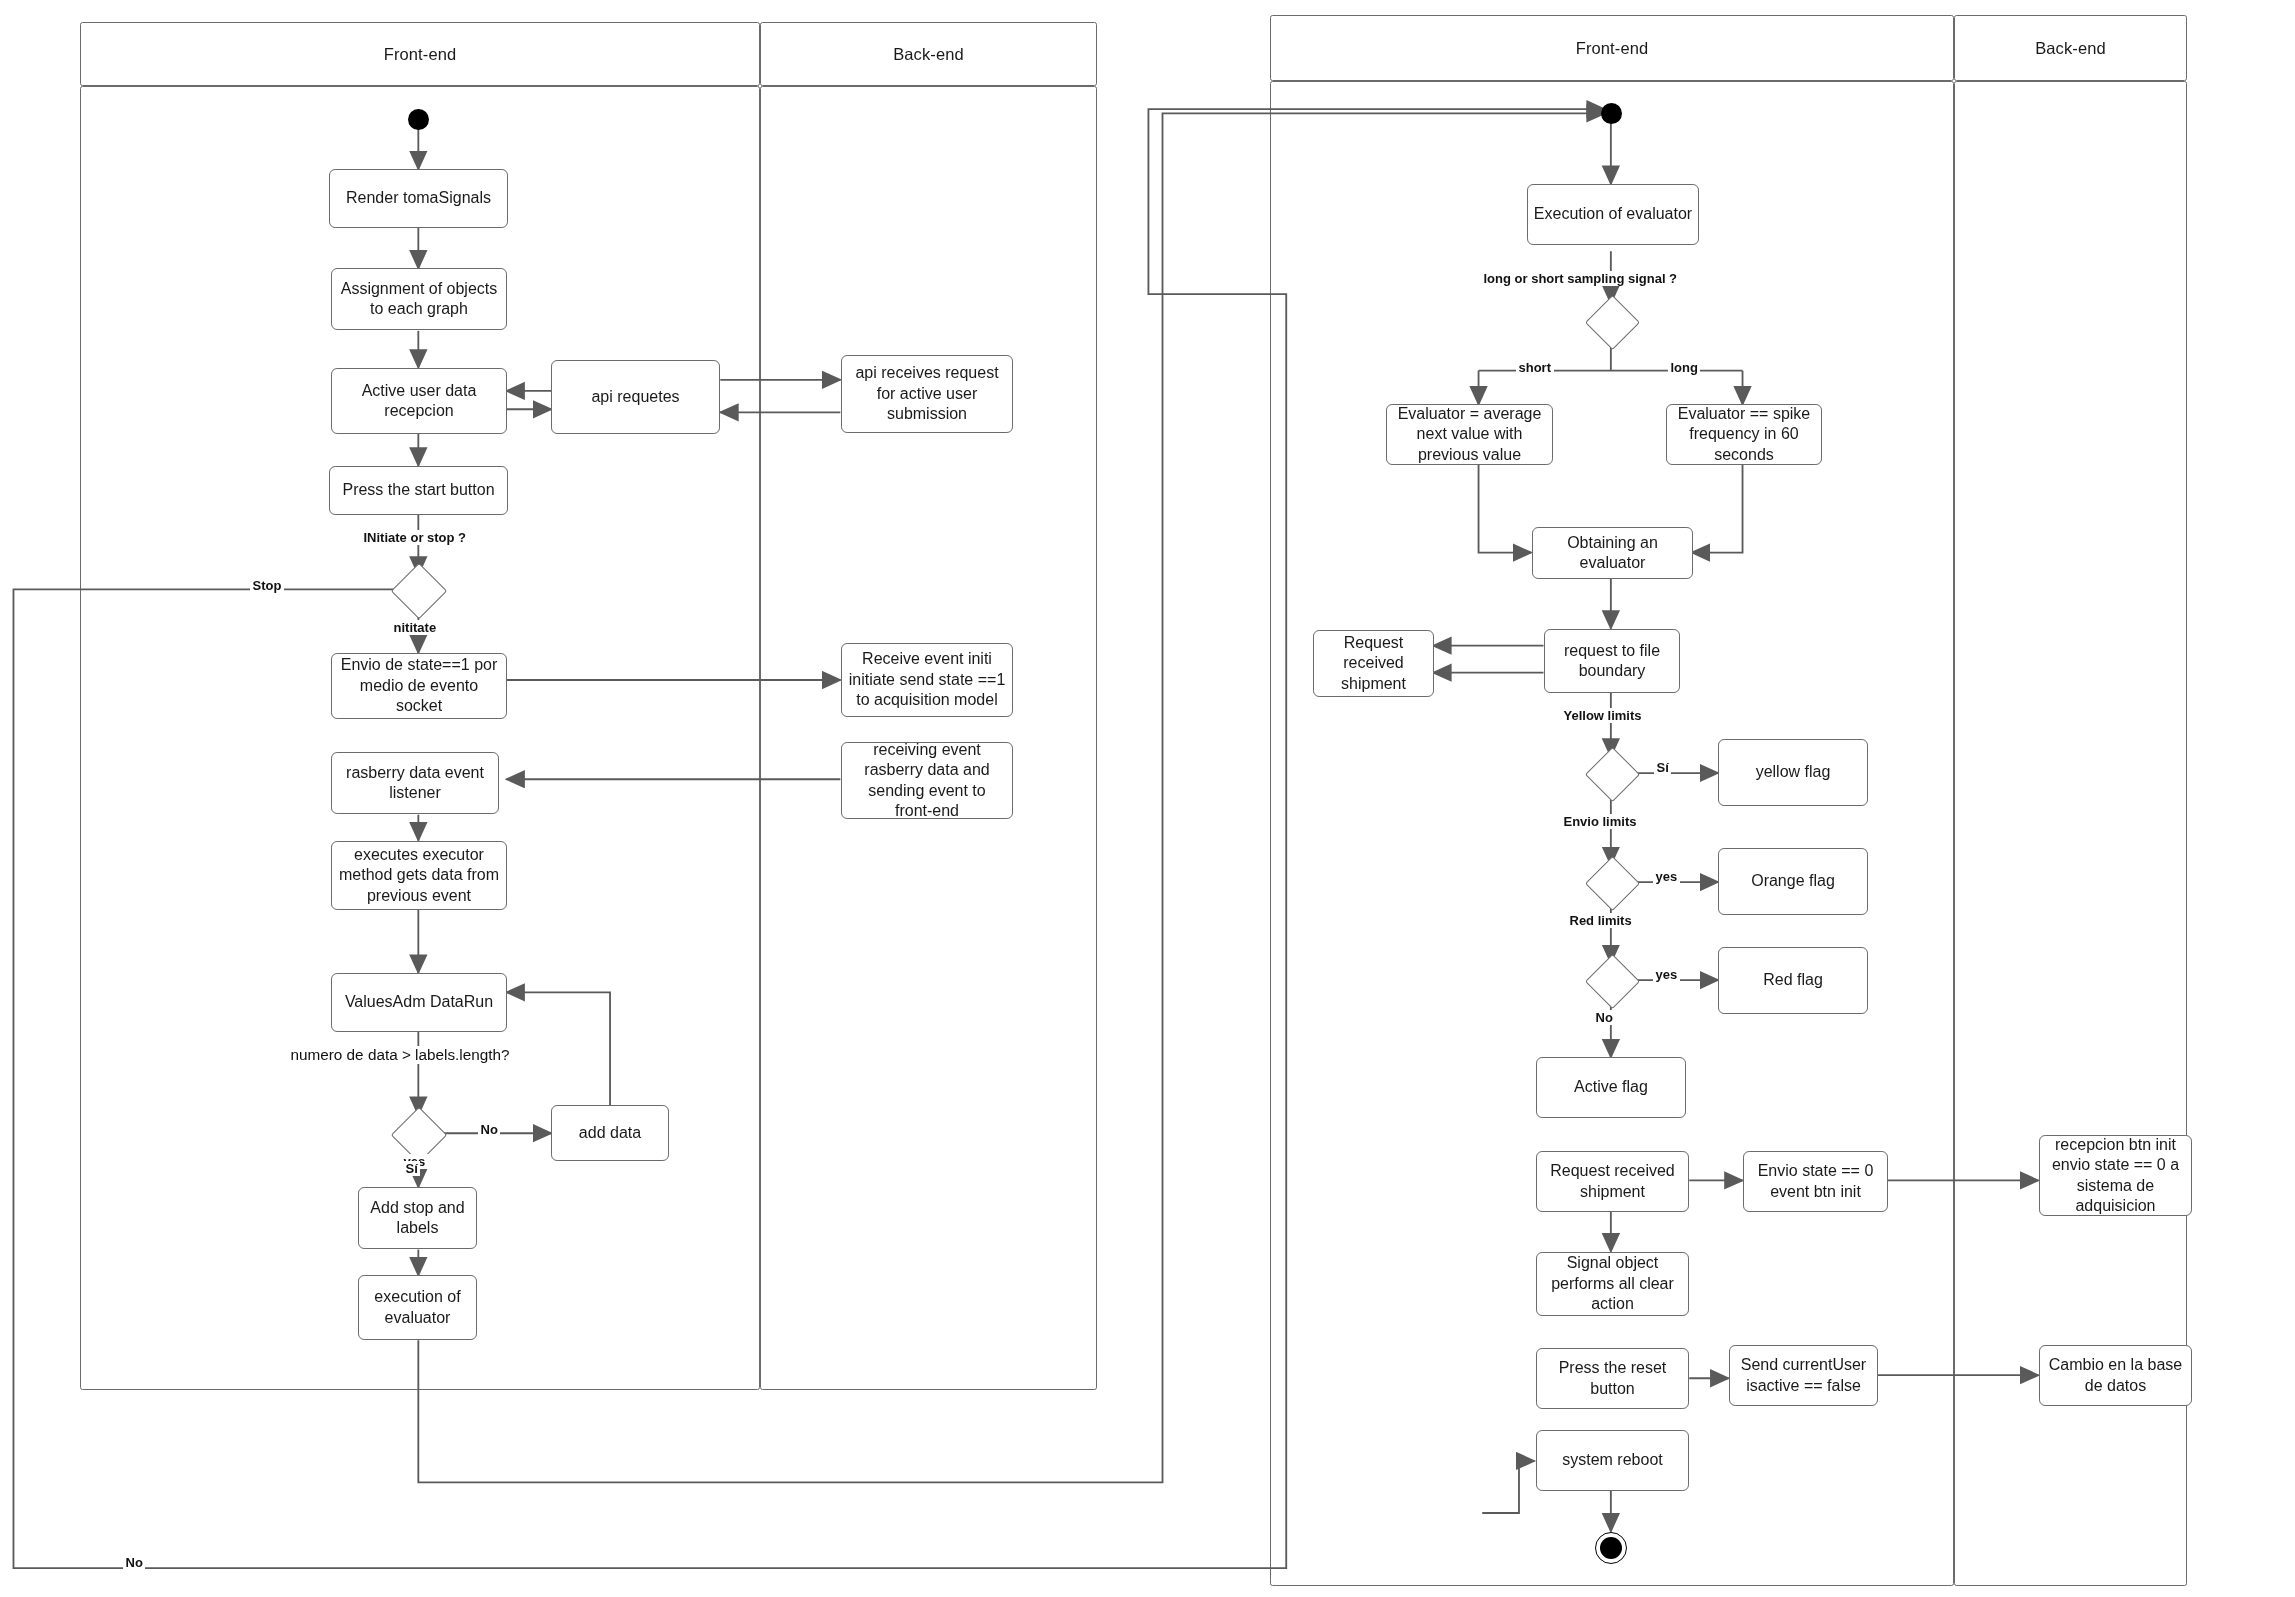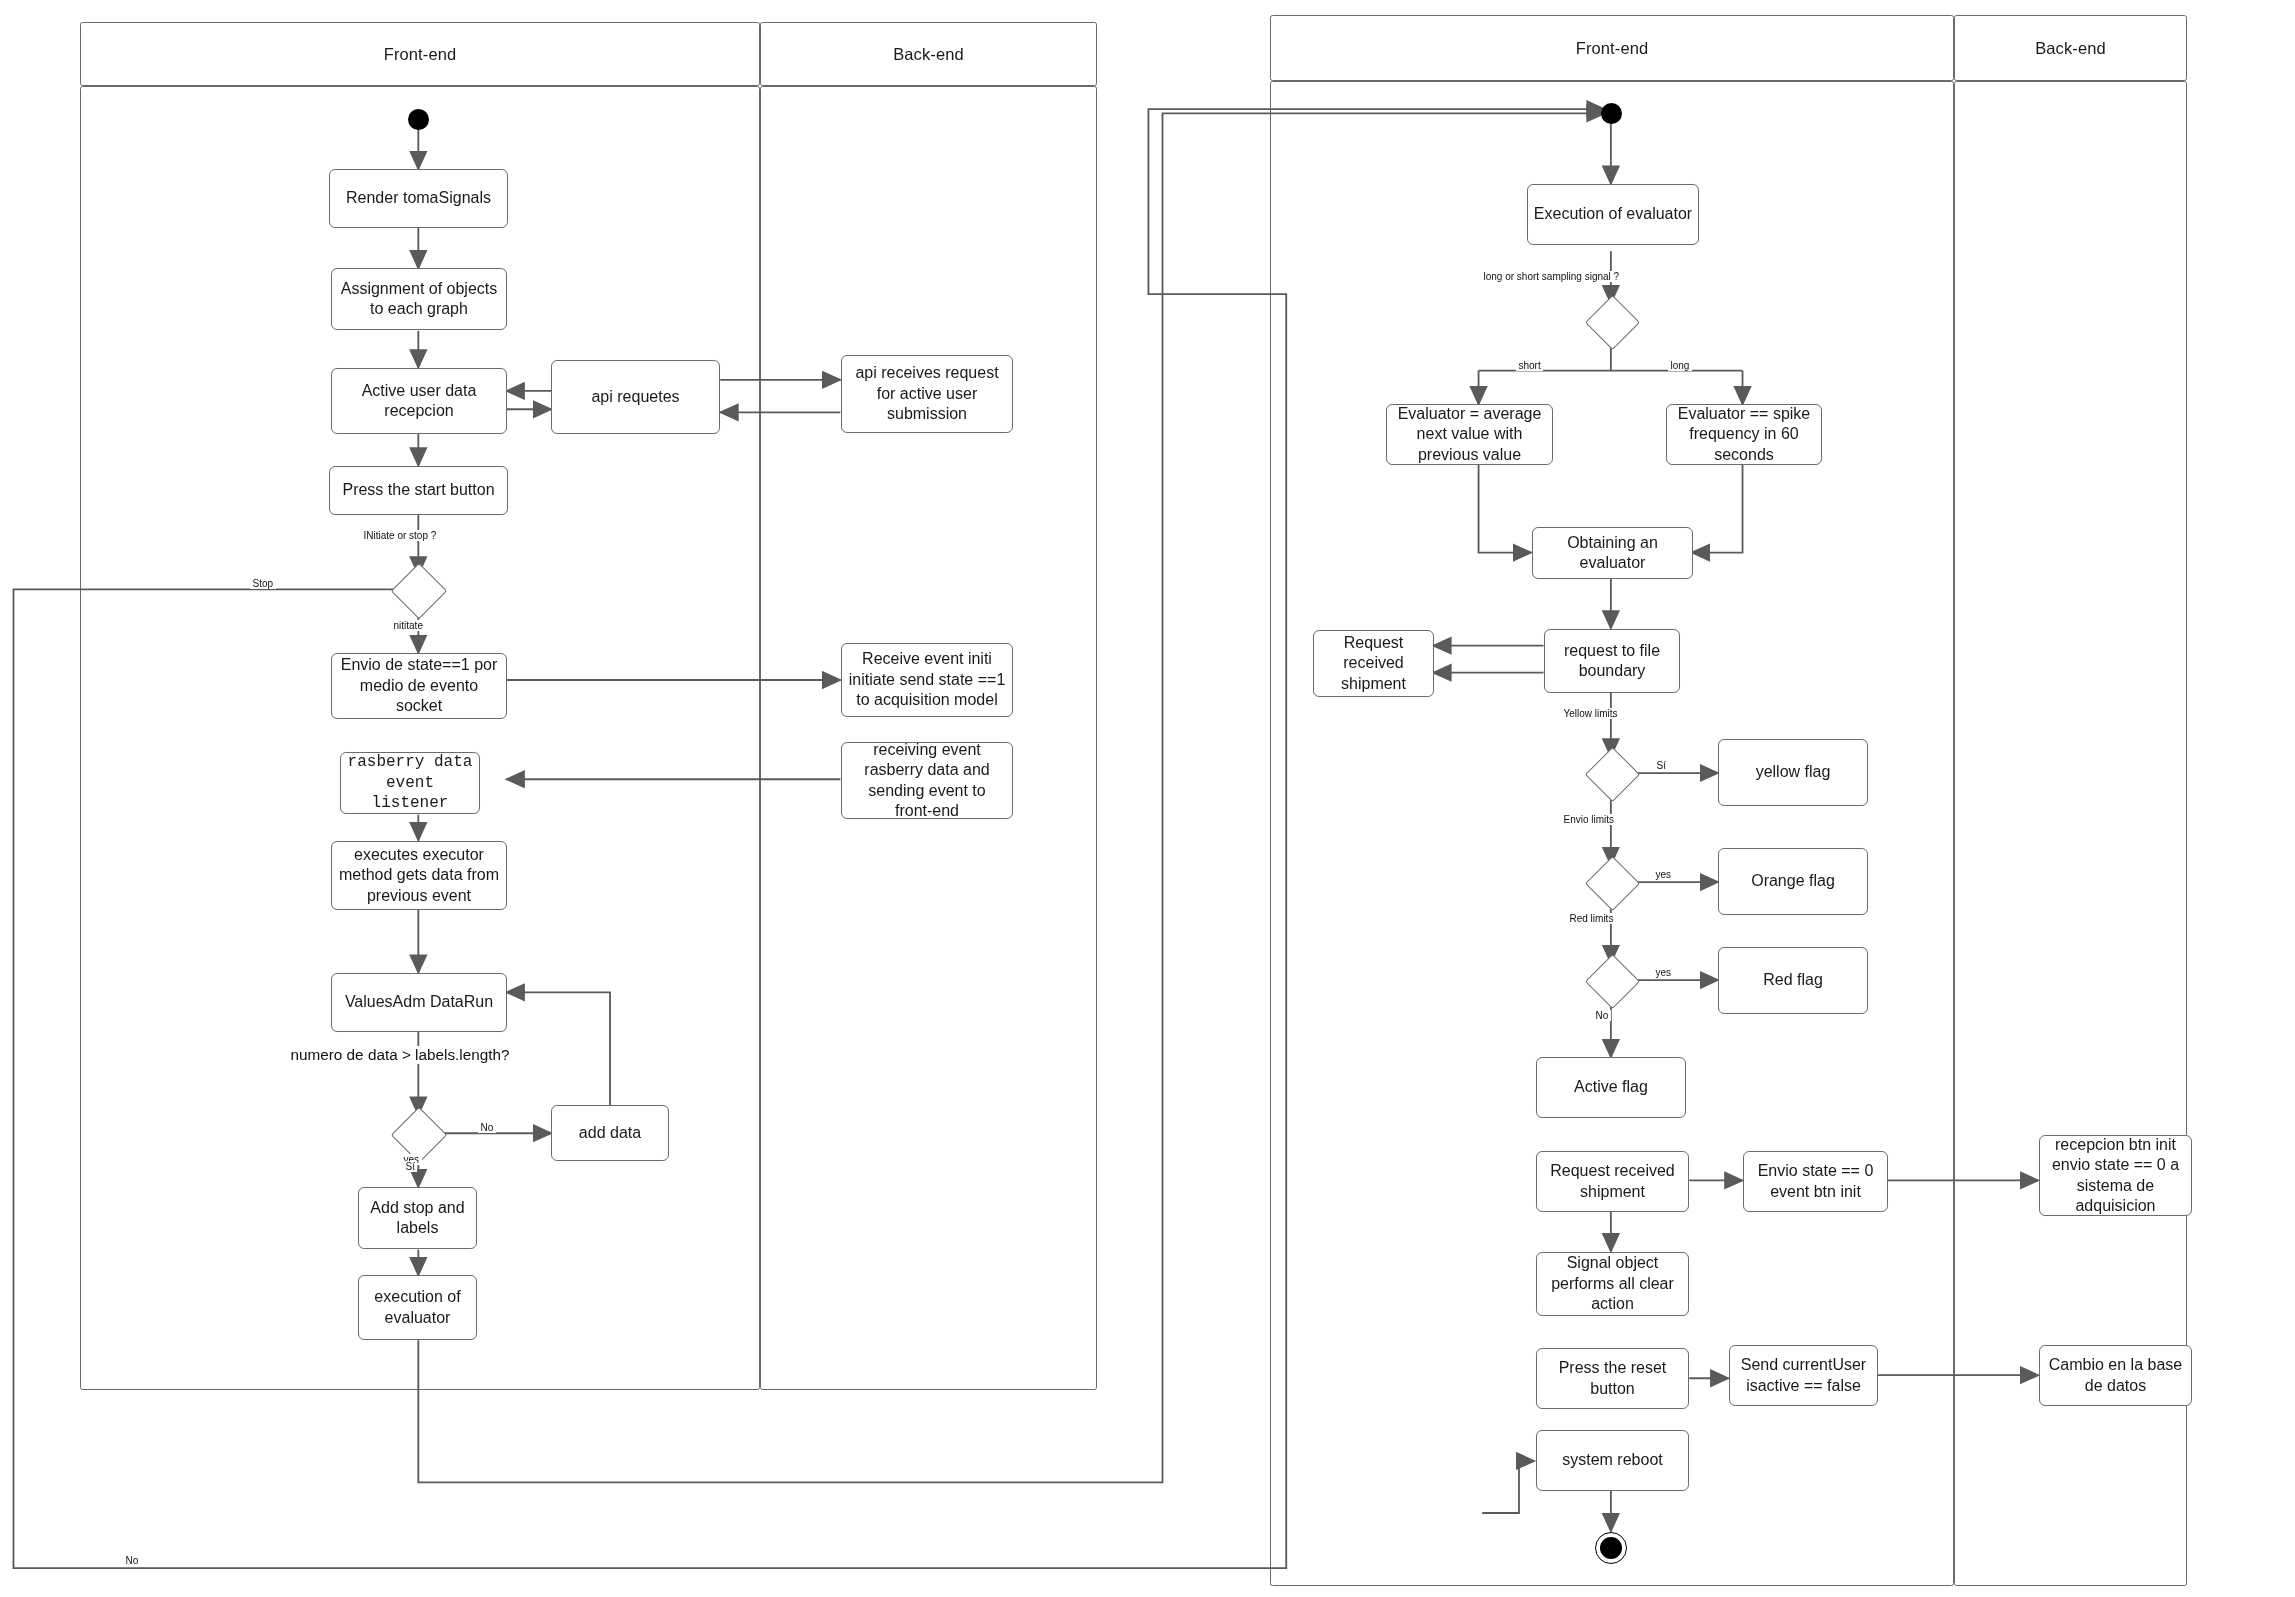--- a/index.html
+++ b/index.html
@@ -92,22 +92,22 @@
   .end-node i{
     position:absolute;
     left:3.7px;top:3.7px;right:3.7px;bottom:3.7px;
     border-radius:50%;
     background:#000000;
     display:block;
   }
   
   .edge-label{
     position:absolute;
-    font-size:10px;
-    font-weight:normal;
+    font-size:13px;
+    font-weight:bold;
     color:#111111;
     background:#ffffff;
     padding:0 2.5px;
     white-space:nowrap;
     z-index:8;
   }
   .edge-label.plain{
     font-weight:normal;
     font-size:15.3px;
   }
@@ -279,21 +279,21 @@
 medio de evento
 socket</span>
   </div>
 
   <div class="node" style="left:841px;top:643px;width:172px;height:74px;">
     <span>Receive event initi
 initiate send state ==1
 to acquisition model</span>
   </div>
 
-  <div class="node" style="left:340px;top:752px;width:140px;height:62px;font-family:Liberation Mono, monospace;">
+  <div class="node" style="left:331px;top:752px;width:168px;height:62px;">
     <span>rasberry data event
 listener</span>
   </div>
 
   <div class="node" style="left:841px;top:742px;width:172px;height:77px;">
     <span>receiving event
 rasberry data and
 sending event to
 front-end</span>
   </div>

